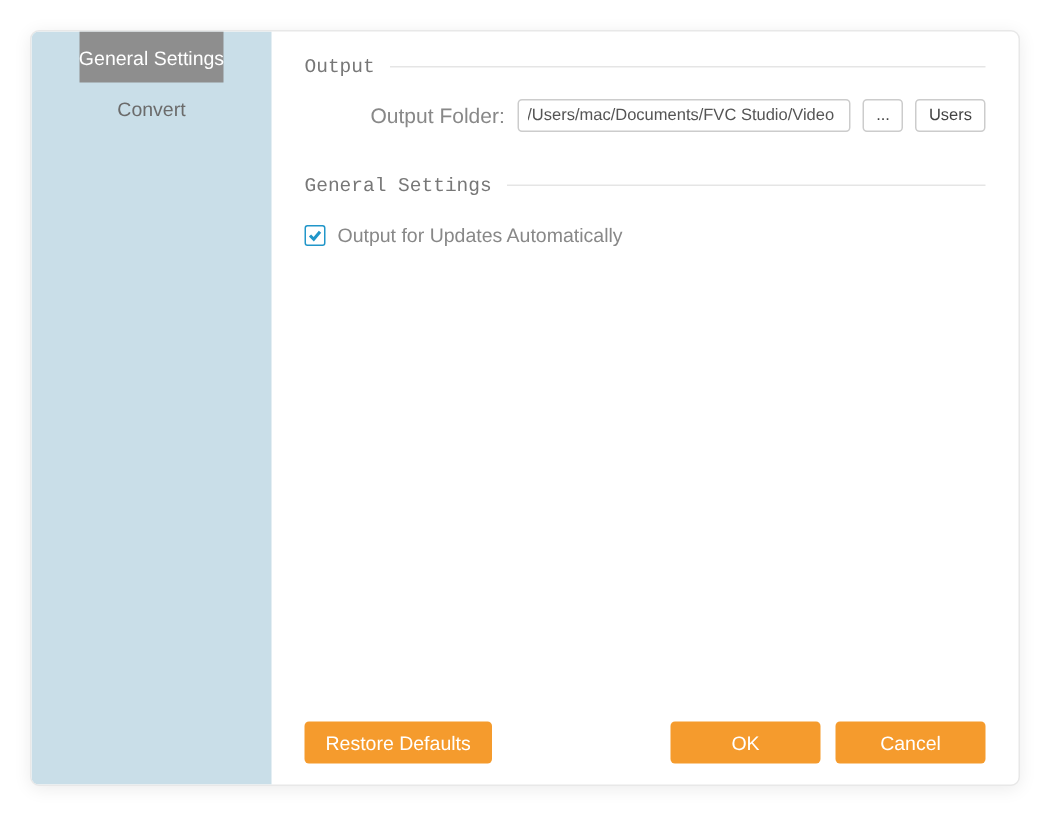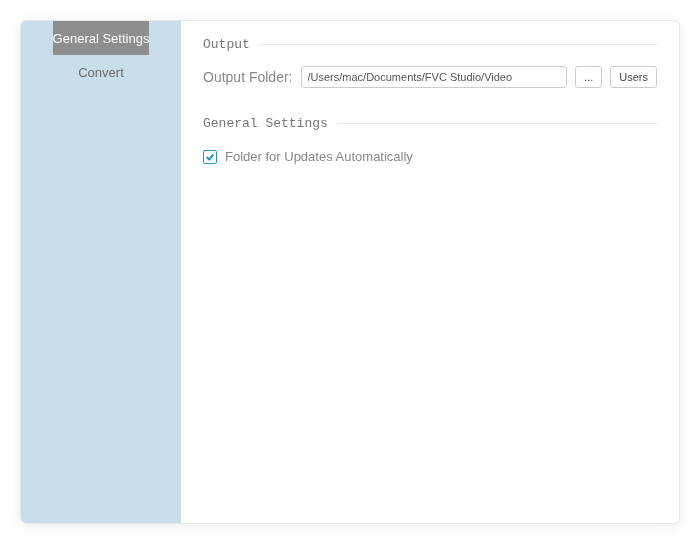--- a/index.html
+++ b/index.html
@@ -91,20 +91,21 @@
   .section-rule {
     flex: 1;
     height: 1px;
     background: #e5e5e5;
   }
   .row {
     display: flex;
     align-items: center;
     gap: 8px;
     margin-bottom: 28px;
+    margin-left: 44px;
   }
   .field-label {
     font-size: 14px;
     color: #888;
   }
   .text-input {
     flex: 1;
     height: 22px;
     border: 1px solid #ccc;
     border-radius: 3px;
@@ -211,19 +212,31 @@
         <span class="section-label">General Settings</span>
         <div class="section-rule"></div>
       </div>
 
       <div class="checkbox-row">
         <div class="checkbox">
           <svg viewBox="0 0 12 12">
               <polyline points="2,6 5,9 10,3"></polyline>
             </svg>
         </div>
-        <span class="checkbox-label">Folder for Updates Automatically</span>
-      </div>
-
+        <span class="checkbox-label">Output for Updates Automatically</span>
+      </div>
+
+      <div class="footer">
+        <button class="orange-btn btn-restore">
+          <span>Restore Defaults</span>
+        </button>
+        <div class="spacer"></div>
+        <button class="orange-btn btn-ok">
+          <span>OK</span>
+        </button>
+        <button class="orange-btn btn-cancel">
+          <span>Cancel</span>
+        </button>
+      </div>
 
     </div>
   </div>
 </div>
 
 </body></html>

